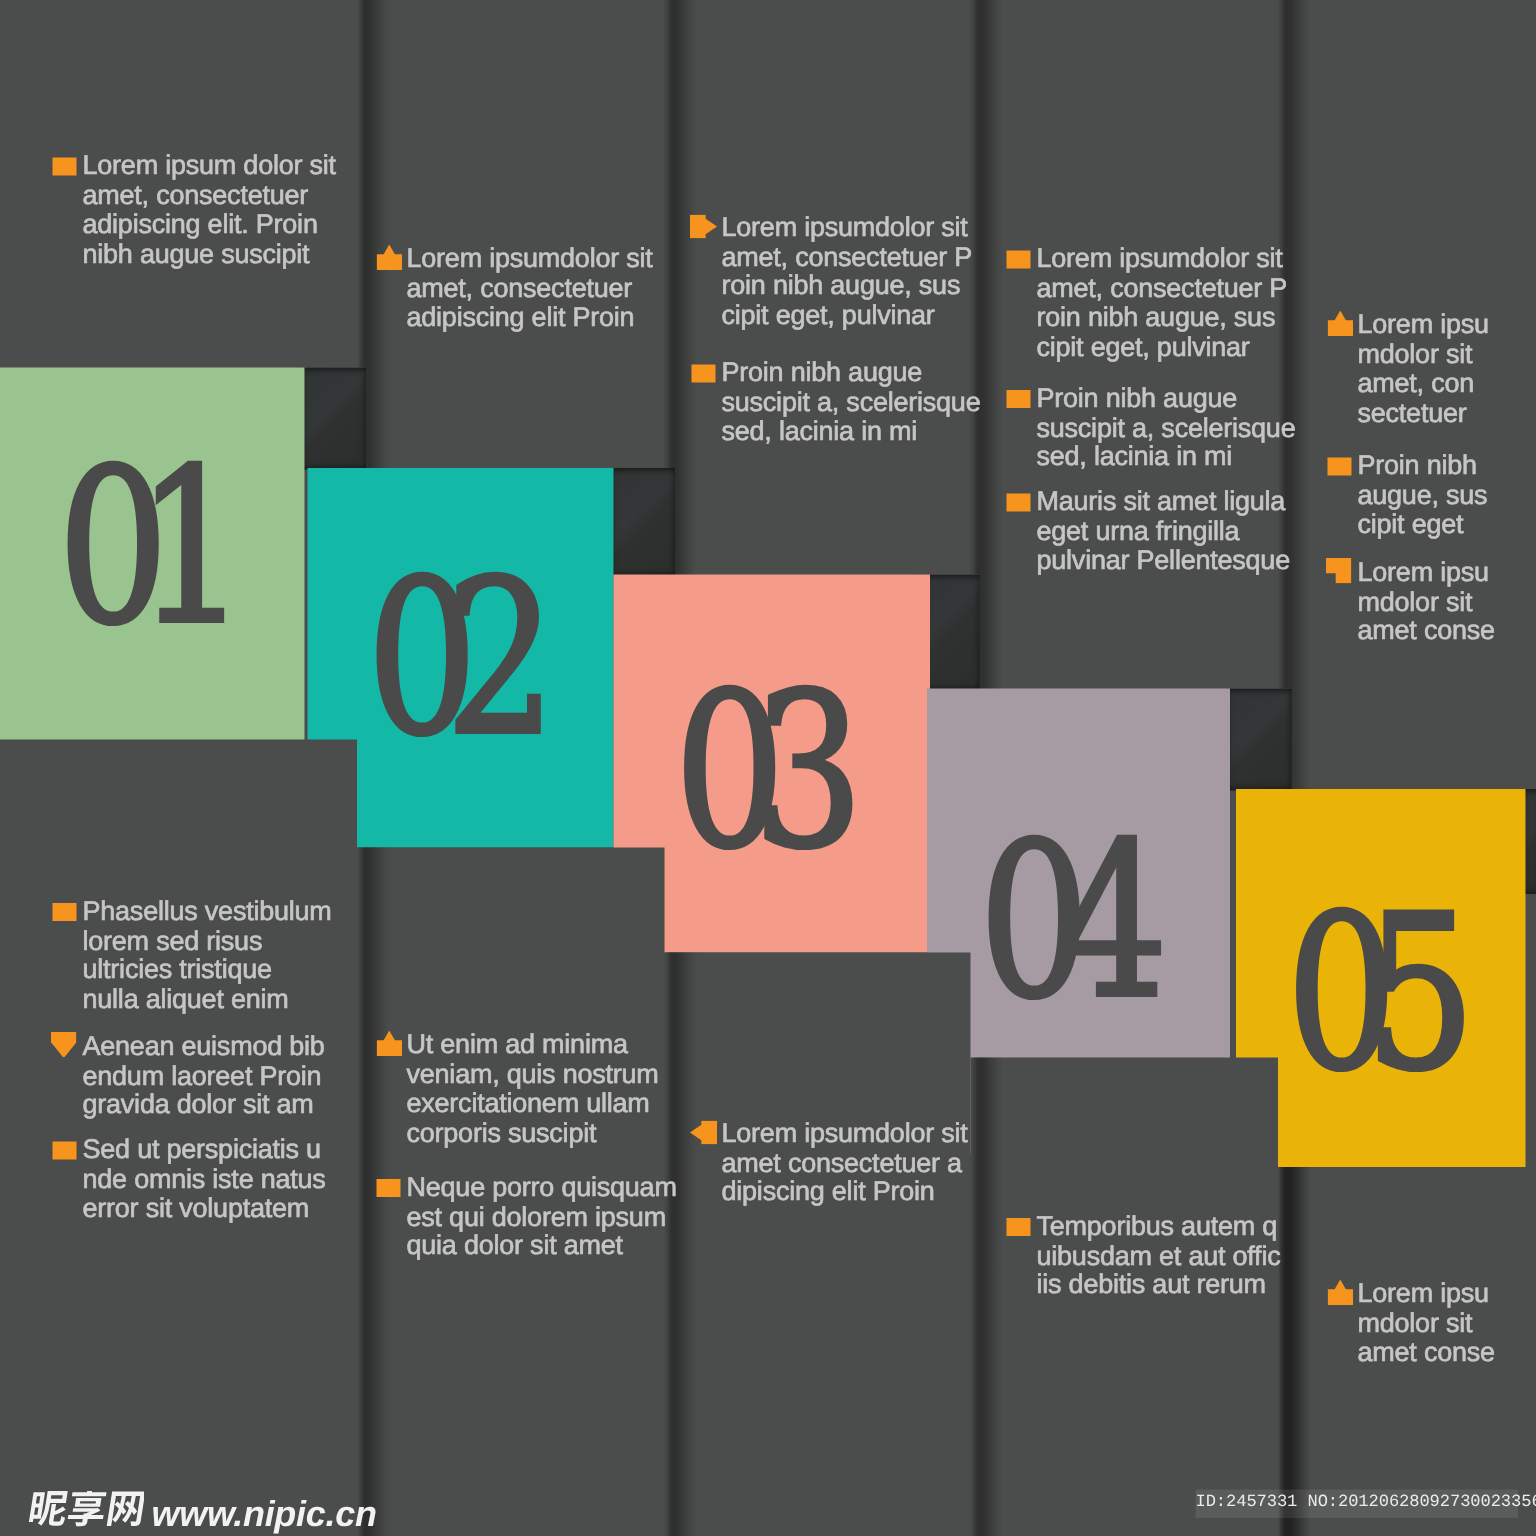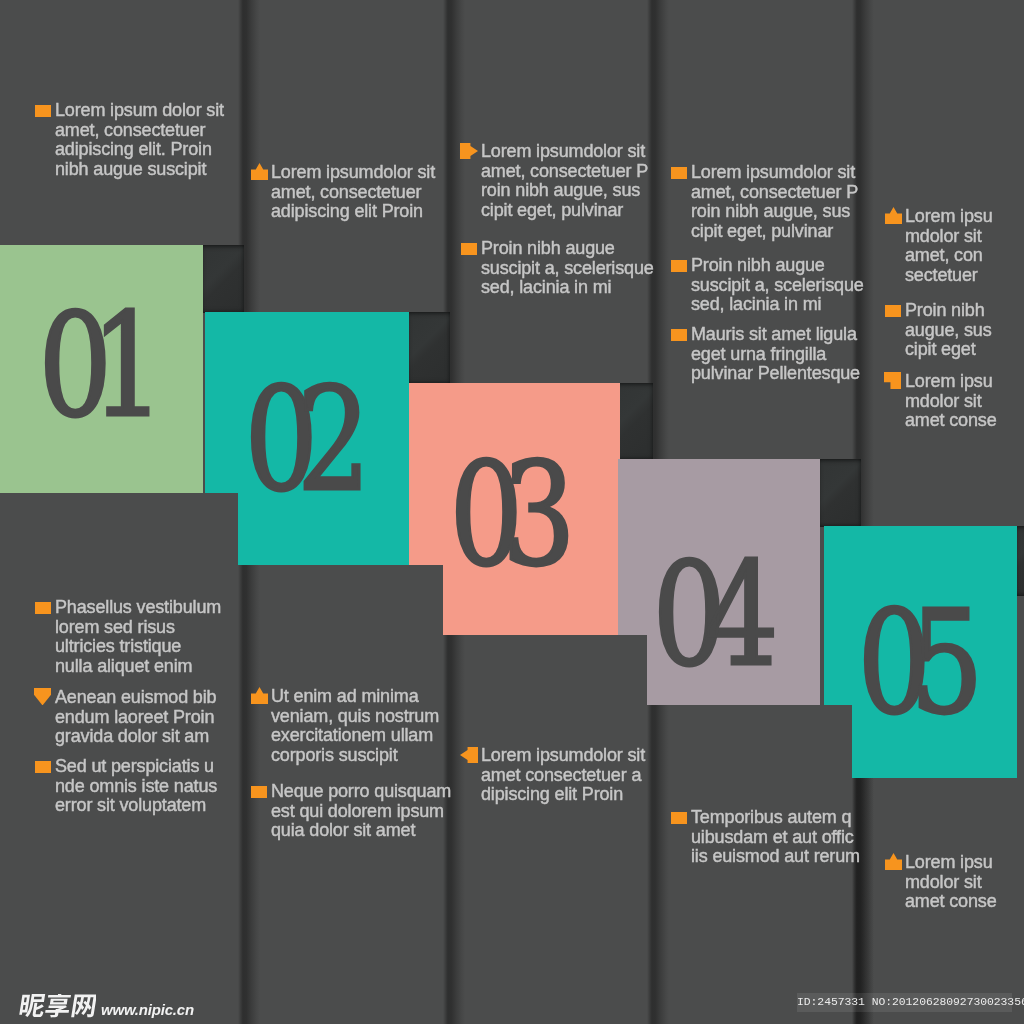--- a/index.html
+++ b/index.html
@@ -41,21 +41,21 @@
     clip-path:polygon(0% 0%,58% 0%,58% 18%,100% 50%,58% 82%,58% 100%,0% 100%);}
   
   .bul.arwl{left:-21px;top:1px;width:18px;height:16px;
     clip-path:polygon(100% 0%,42% 0%,42% 18%,0% 50%,42% 82%,42% 100%,100% 100%);}
   
   .bul.corner{left:-21px;top:0px;width:17px;height:17px;
     clip-path:polygon(0% 0%,100% 0%,100% 100%,38% 100%,38% 60%,0% 60%);}
   .wm-brand{position:absolute;left:17px;top:994px;display:flex;align-items:flex-end;}
   .wm-brand svg{display:block;}
   .wm-site{font-family:"Liberation Sans",sans-serif;font-style:italic;font-weight:bold;
-           font-size:15px;line-height:19px;color:#f2f2f2;margin-left:5px;
+           font-size:24px;line-height:19px;color:#f2f2f2;margin-left:5px;
            position:relative;top:-1px;letter-spacing:-0.2px;}
   .wm-id{position:absolute;left:797px;top:993px;width:215px;height:19px;
          background:rgba(255,255,255,0.085);
          font-family:Liberation Mono, monospace;font-size:11.4px;
          line-height:19px;color:#eaeaea;letter-spacing:-0.05px;
          box-sizing:border-box;white-space:nowrap;}
 </style>
 </head>
 <body>
 
@@ -91,21 +91,21 @@
   <div class="numblk" style="left:409px;top:383px;width:211px;height:252px;background:#f59b89;">
     <div class="num" style="--dx:-2px;--dy:6px;">
         <span>03</span>
       </div>
   </div>
   <div class="numblk" style="left:618px;top:459px;width:202px;height:310px;background:#a79ba3;">
     <div class="num" style="--dx:-3px;--dy:1px;">
         <span>04</span>
       </div>
   </div>
-  <div class="numblk" style="left:824px;top:526px;width:193px;height:252px;background:#14b8a6;">
+  <div class="numblk" style="left:824px;top:526px;width:193px;height:252px;background:#eab308;">
     <div class="num" style="--dx:0px;--dy:11px;">
         <span>05</span>
       </div>
   </div>
 
   <div class="ribbon-lo" style="left:0px;top:493px;width:238px;"></div>
   <div class="ribbon-lo" style="left:238px;top:565px;width:205px;"></div>
   <div class="ribbon-lo" style="left:443px;top:635px;width:204px;"></div>
   <div class="ribbon-lo" style="left:647px;top:705px;width:205px;"></div>
   <div class="rshadow" style="left:238px;top:565px;height:459px;"></div>
@@ -193,21 +193,21 @@
   <div class="tblock" style="left:691px;top:325px;width:132px;">
     <span class="bul sq"></span>
       <span class="ln">Mauris sit amet ligula</span>
       <span class="ln">eget urna fringilla</span>
       <span class="ln">pulvinar Pellentesque</span>
   </div>
   <div class="tblock" style="left:691px;top:808px;width:132px;">
     <span class="bul sq"></span>
       <span class="ln">Temporibus autem q</span>
       <span class="ln">uibusdam et aut offic</span>
-      <span class="ln">iis euismod aut rerum</span>
+      <span class="ln">iis debitis aut rerum</span>
   </div>
   <div class="tblock" style="left:905px;top:207px;width:80px;">
     <span class="bul pent"></span>
       <span class="ln">Lorem ipsu</span>
       <span class="ln">mdolor sit</span>
       <span class="ln">amet, con</span>
       <span class="ln">sectetuer</span>
   </div>
   <div class="tblock" style="left:905px;top:301px;width:80px;">
     <span class="bul sq"></span>

